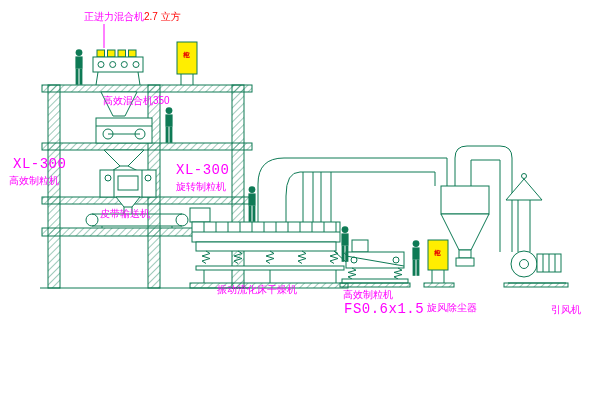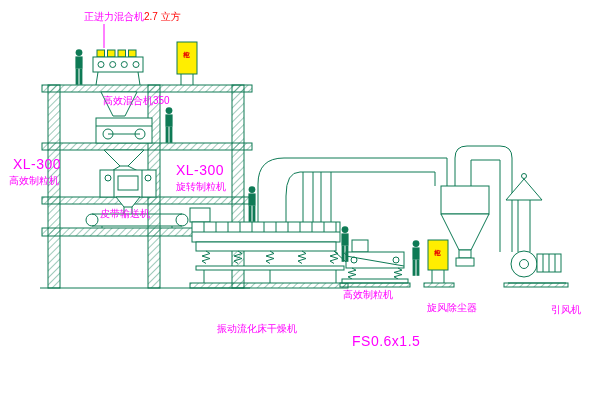--- a/index.html
+++ b/index.html
@@ -6,21 +6,21 @@
   .stage{position:relative;width:600px;height:403px;background:#fff;overflow:hidden;
          font-family:"Liberation Sans",sans-serif;}
   svg{position:absolute;left:0;top:0;}
   .ln{stroke:#0e7a55;stroke-width:1;fill:none;}
   .fw{stroke:#0e7a55;stroke-width:1;fill:#ffffff;}
   .hz{stroke:#0e7a55;stroke-width:1;fill:url(#hatch);}
   .yl{stroke:#0e7a55;stroke-width:1;fill:#ffee00;}
   .pr{fill:#0e7a55;stroke:none;}
   .mg{stroke:#ff00ff;stroke-width:1;fill:none;}
   .lbl{position:absolute;color:#ff00ff;white-space:nowrap;line-height:1;}
-  .s9{font-size:10px;} .s10{font-size:10px;} .s14{font-size:14px;letter-spacing:.5px;}
+  .s9{font-size:10px;} .s10{font-size:10px;} .s14{font-size:14px;letter-spacing:.5px;font-family:Liberation Mono, monospace;}
   .red{color:#ff0000;}
   .title{position:absolute;left:284px;top:48px;color:#ff0000;display:flex;align-items:baseline;white-space:nowrap;}
   .title .t-main{font-size:13px;}
   .title .t-cap{font-size:19px;}
   .cabtxt{position:absolute;color:#e60000;writing-mode:vertical-rl;text-orientation:upright;
           font-size:6.5px;line-height:1;}
 </style>
 </head>
 <body>
 
@@ -202,22 +202,22 @@
 
 <div class="lbl s10" style="left:84px;top:12px;">
   <span>正进力混合机</span><span class="red">2.7 立方</span>
 </div>
 <div class="lbl s10" style="left:103px;top:96px;">高效混合机350</div>
 <div class="lbl s14" style="left:13px;top:157px;">XL-300</div>
 <div class="lbl s10" style="left:9px;top:176px;">高效制粒机</div>
 <div class="lbl s14" style="left:176px;top:163px;">XL-300</div>
 <div class="lbl s10" style="left:176px;top:182px;">旋转制粒机</div>
 <div class="lbl s10" style="left:100px;top:209px;">皮带输送机</div>
-<div class="lbl s10" style="left:217px;top:285px;margin-top:39px;">振动流化床干燥机</div>
+<div class="lbl s10" style="left:217px;top:285px;">振动流化床干燥机</div>
 <div class="lbl s10" style="left:343px;top:290px;">高效制粒机</div>
-<div class="lbl s14" style="left:352px;top:302px;margin-top:32px;">FS0.6x1.5</div>
+<div class="lbl s14" style="left:344px;top:302px;">FS0.6x1.5</div>
 <div class="lbl s9" style="left:427px;top:303px;">旋风除尘器</div>
 <div class="lbl s9" style="left:515px;top:305px;margin-left:36px;">引风机</div>
 
 <div class="cabtxt" style="left:183px;top:46px;">电控柜</div>
 <div class="cabtxt" style="left:434px;top:244px;">电控柜</div>
 
 </div>
 
 </body></html>

